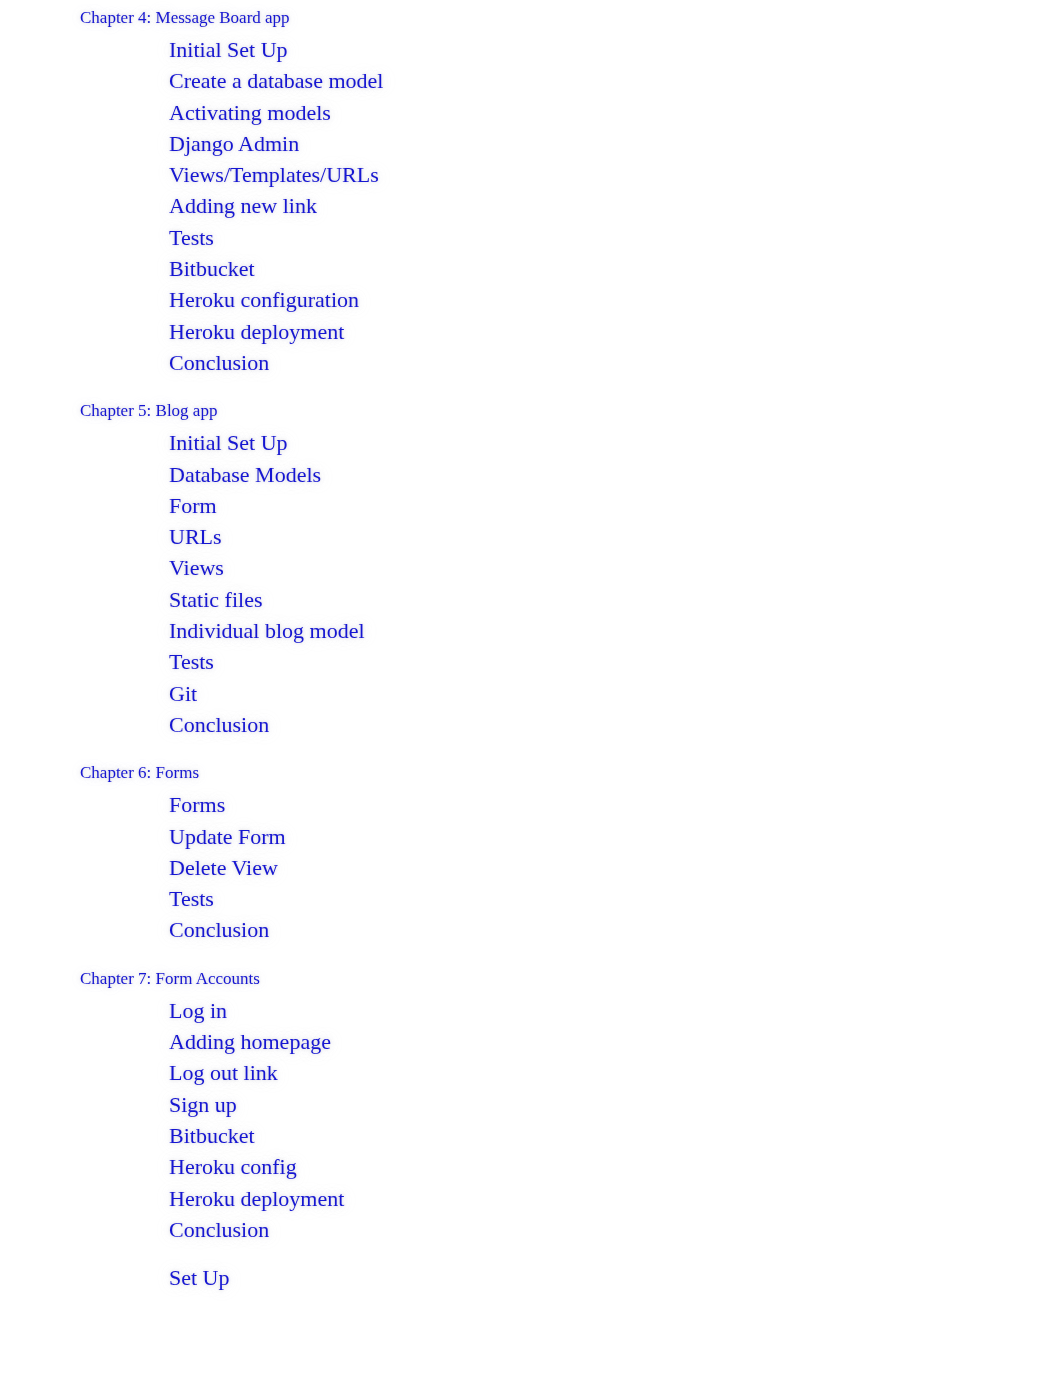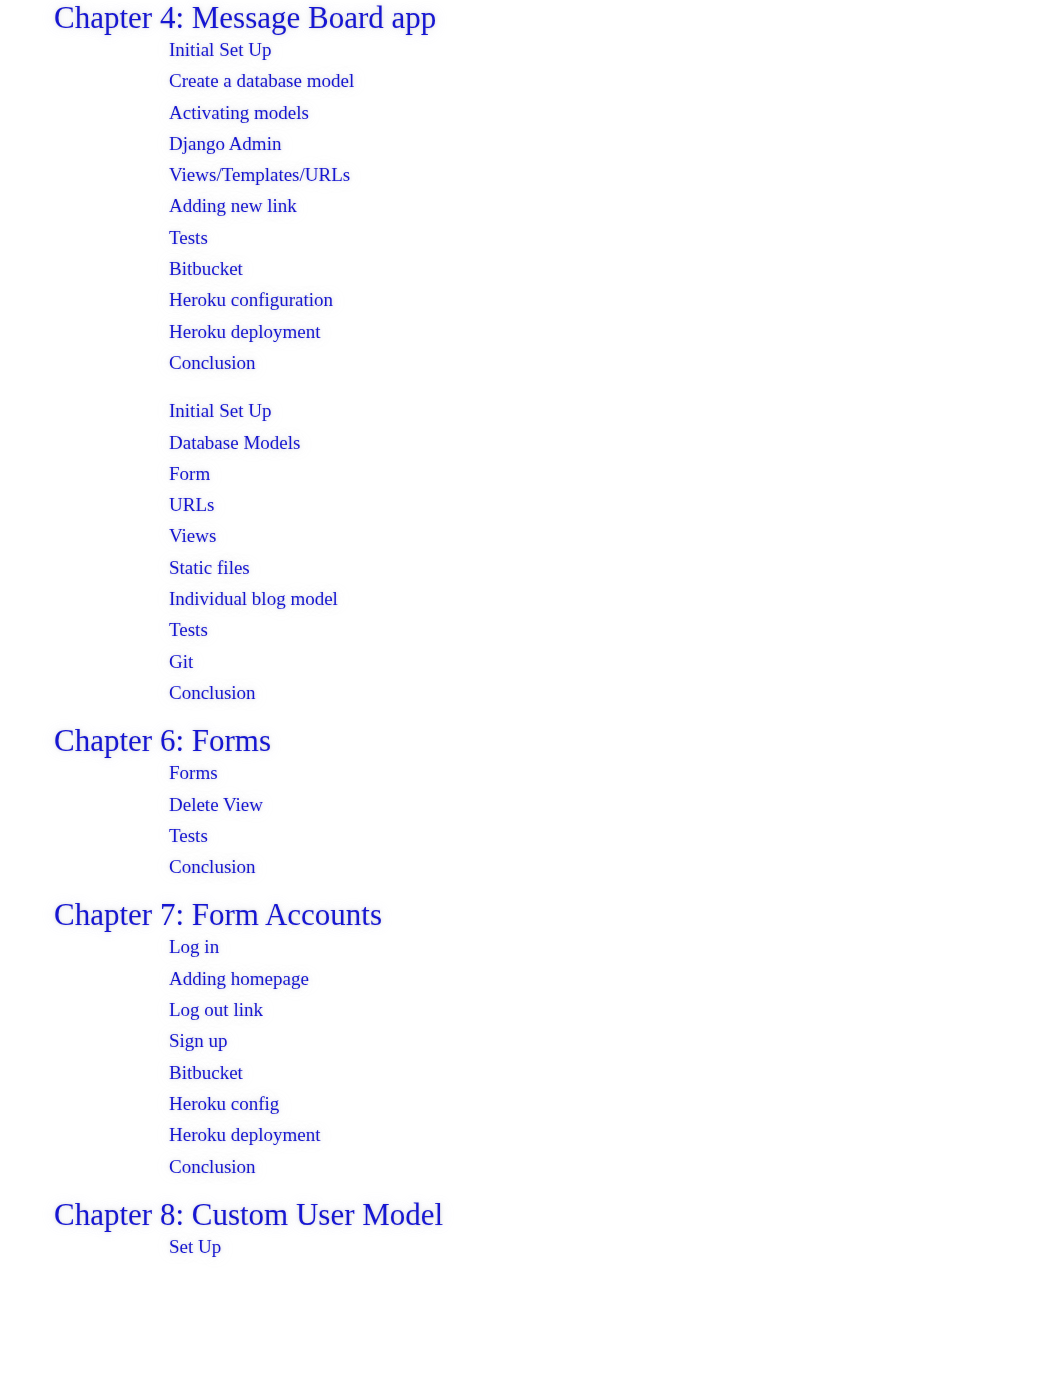--- a/index.html
+++ b/index.html
@@ -26,41 +26,41 @@
   
   .chapter {
     margin: 0;
     padding: 0;
   }
   .chapter + .chapter {
     margin-top: 17px;
   }
 
   .chapter-title {
-    font-size: 31px;
+    font-size: 17px;
     line-height: 32px;
     color: #1616d2;
-    margin: 0 0 0 54px;
+    margin: 0 0 0 80px;
     padding: 0;
     font-weight: normal;
     white-space: nowrap;
     text-shadow:
       0 0 3px rgba(180,180,190,0.55),
       0 0 9px rgba(205,205,215,0.40),
       0 0 17px rgba(225,225,232,0.30);
   }
 
   .section-list {
     list-style: none;
     margin: 0;
     padding: 0;
   }
 
   .section-item {
-    font-size: 19px;
+    font-size: 22px;
     line-height: 31.3px;
     color: #1616d2;
     margin: 0 0 0 169px;
     padding: 0;
     white-space: nowrap;
     text-shadow:
       0 0 3px rgba(180,180,190,0.50),
       0 0 9px rgba(205,205,215,0.36),
       0 0 16px rgba(228,228,235,0.26);
   }
@@ -84,54 +84,55 @@
         <li class="section-item">Views/Templates/URLs</li>
         <li class="section-item">Adding new link</li>
         <li class="section-item">Tests</li>
         <li class="section-item">Bitbucket</li>
         <li class="section-item">Heroku configuration</li>
         <li class="section-item">Heroku deployment</li>
         <li class="section-item">Conclusion</li>
       </ul>
     </div>
     <div class="chapter">
+      <div class="chapter-title">Chapter 5: Blog app</div>
       <ul class="section-list">
         <li class="section-item">Initial Set Up</li>
         <li class="section-item">Database Models</li>
         <li class="section-item">Form</li>
         <li class="section-item">URLs</li>
         <li class="section-item">Views</li>
         <li class="section-item">Static files</li>
         <li class="section-item">Individual blog model</li>
         <li class="section-item">Tests</li>
         <li class="section-item">Git</li>
         <li class="section-item">Conclusion</li>
       </ul>
     </div>
     <div class="chapter">
       <div class="chapter-title">Chapter 6: Forms</div>
       <ul class="section-list">
         <li class="section-item">Forms</li>
+        <li class="section-item">Update Form</li>
         <li class="section-item">Delete View</li>
         <li class="section-item">Tests</li>
         <li class="section-item">Conclusion</li>
       </ul>
     </div>
     <div class="chapter">
       <div class="chapter-title">Chapter 7: Form Accounts</div>
       <ul class="section-list">
         <li class="section-item">Log in</li>
         <li class="section-item">Adding homepage</li>
         <li class="section-item">Log out link</li>
         <li class="section-item">Sign up</li>
         <li class="section-item">Bitbucket</li>
         <li class="section-item">Heroku config</li>
         <li class="section-item">Heroku deployment</li>
         <li class="section-item">Conclusion</li>
       </ul>
     </div>
     <div class="chapter">
-      <div class="chapter-title">Chapter 8: Custom User Model</div>
       <ul class="section-list">
         <li class="section-item">Set Up</li>
       </ul>
     </div>
   </div>
 
 </body></html>

